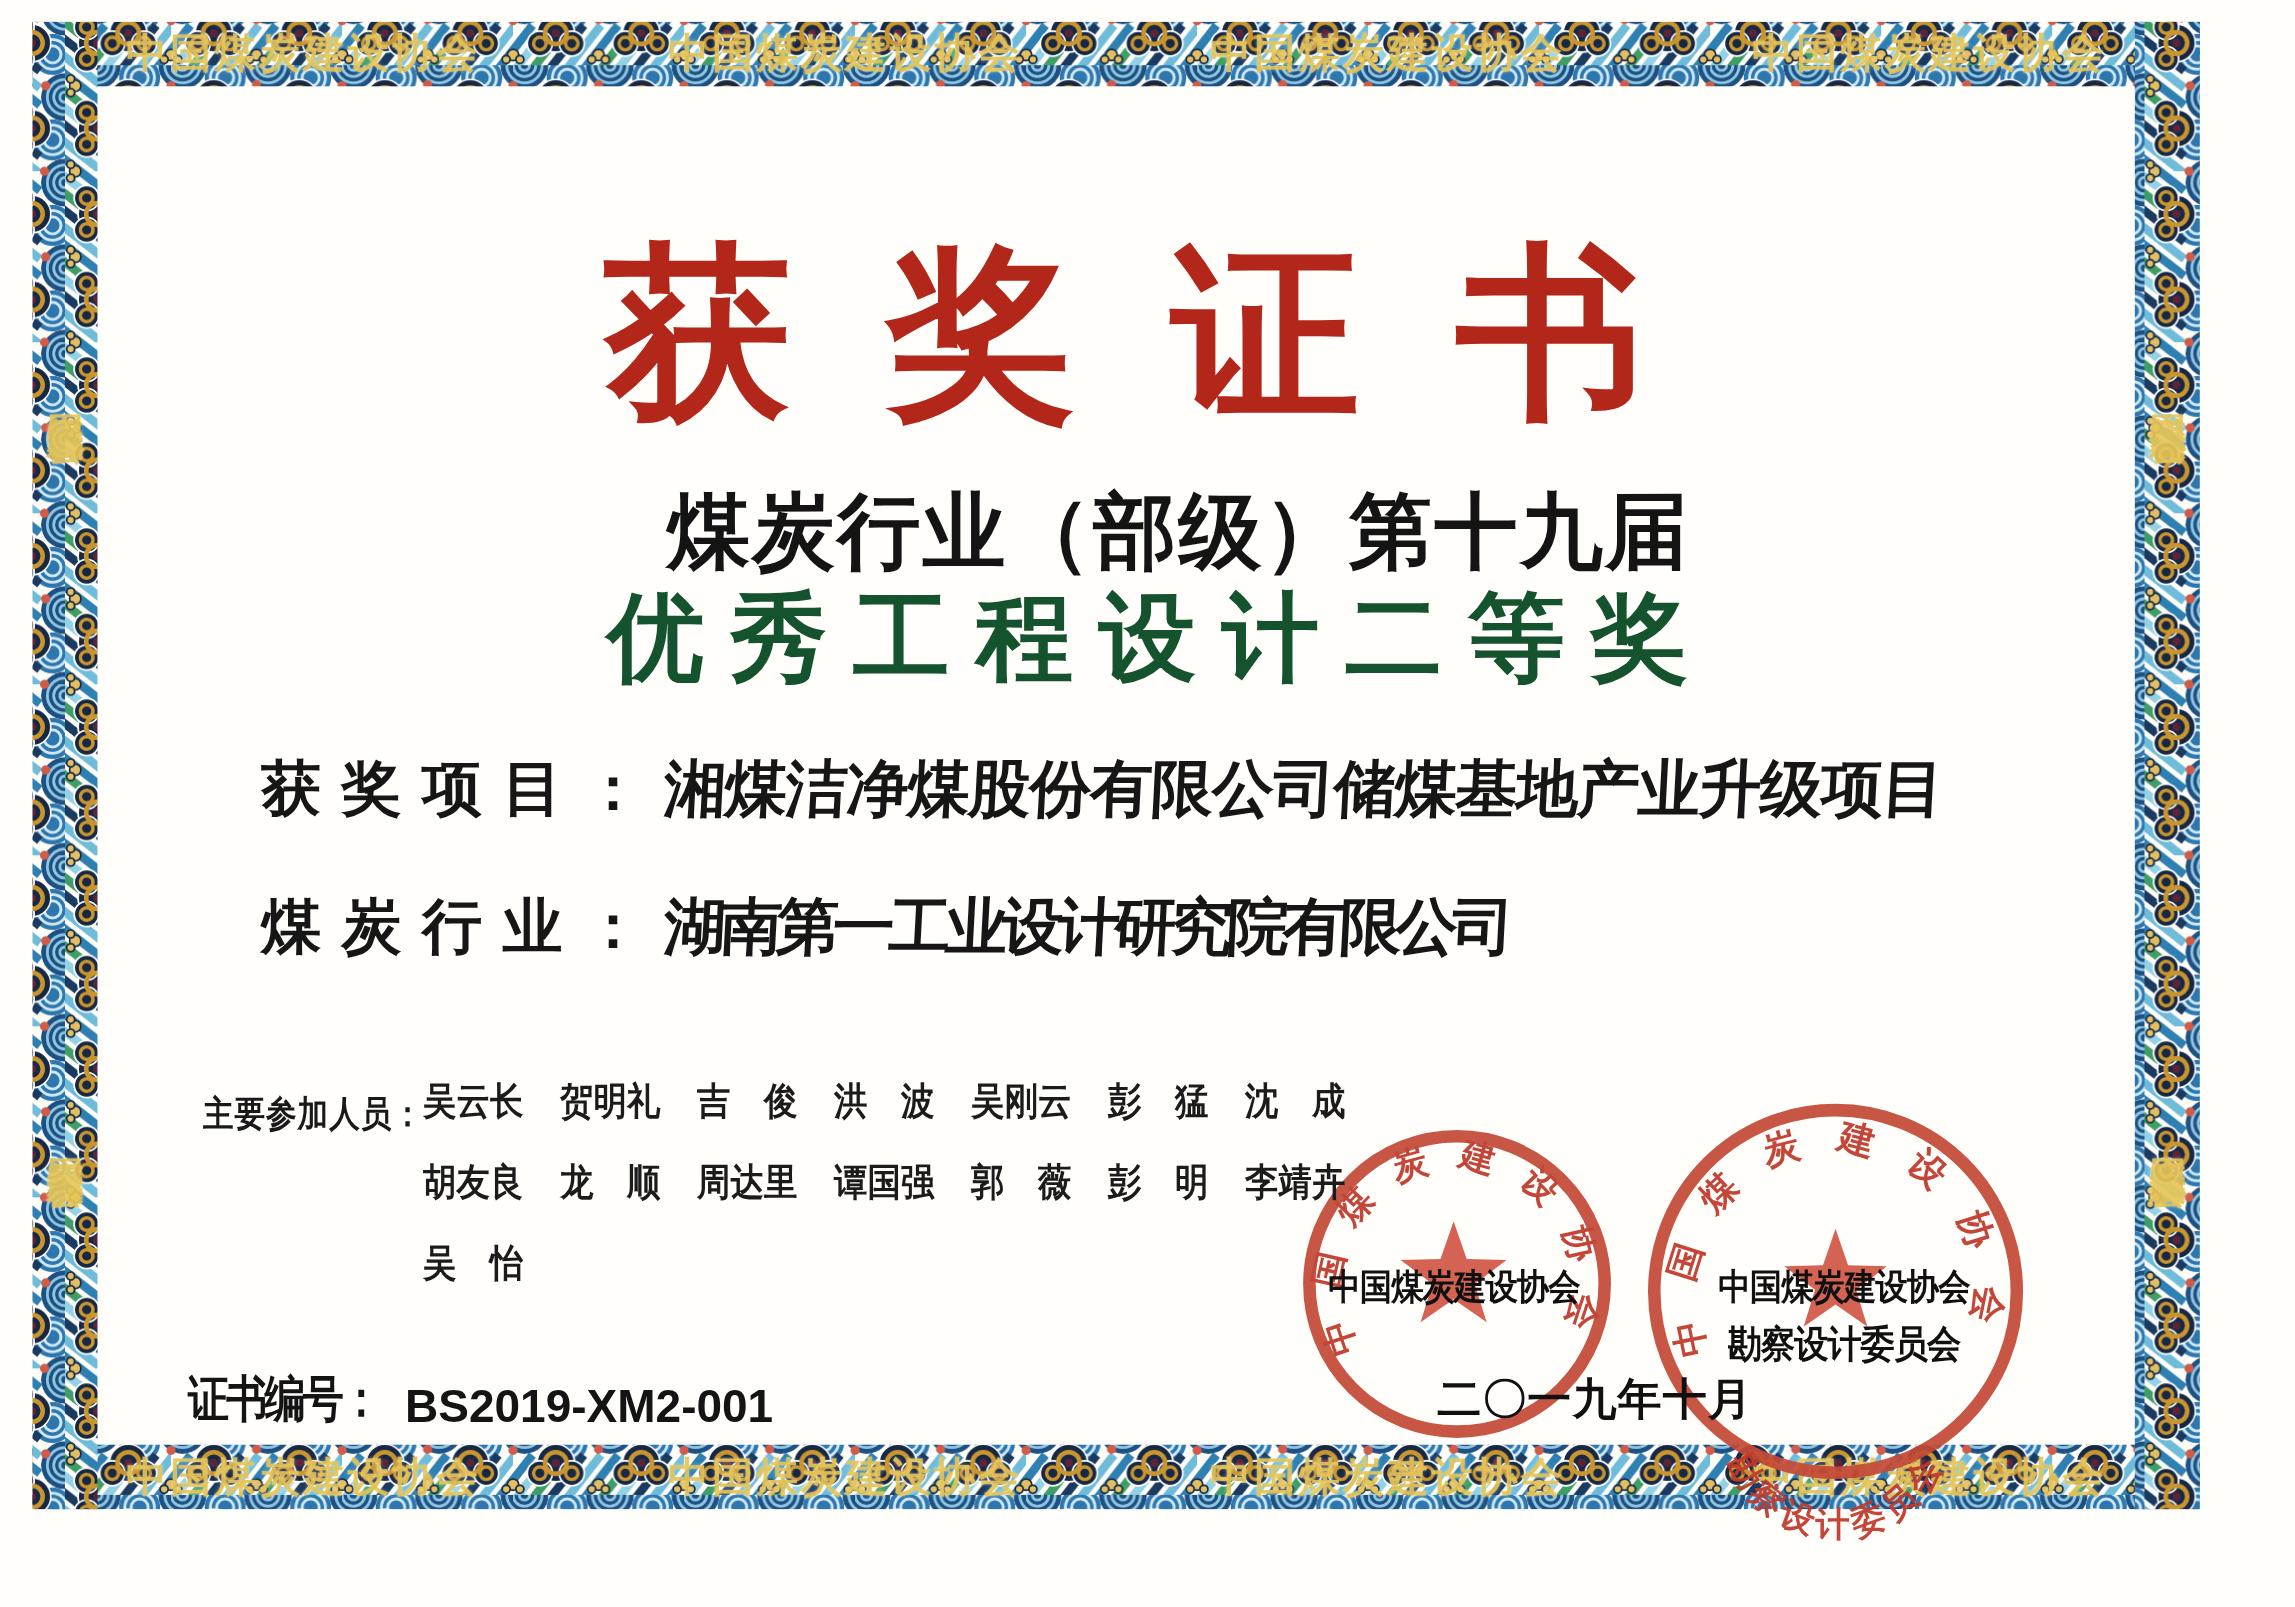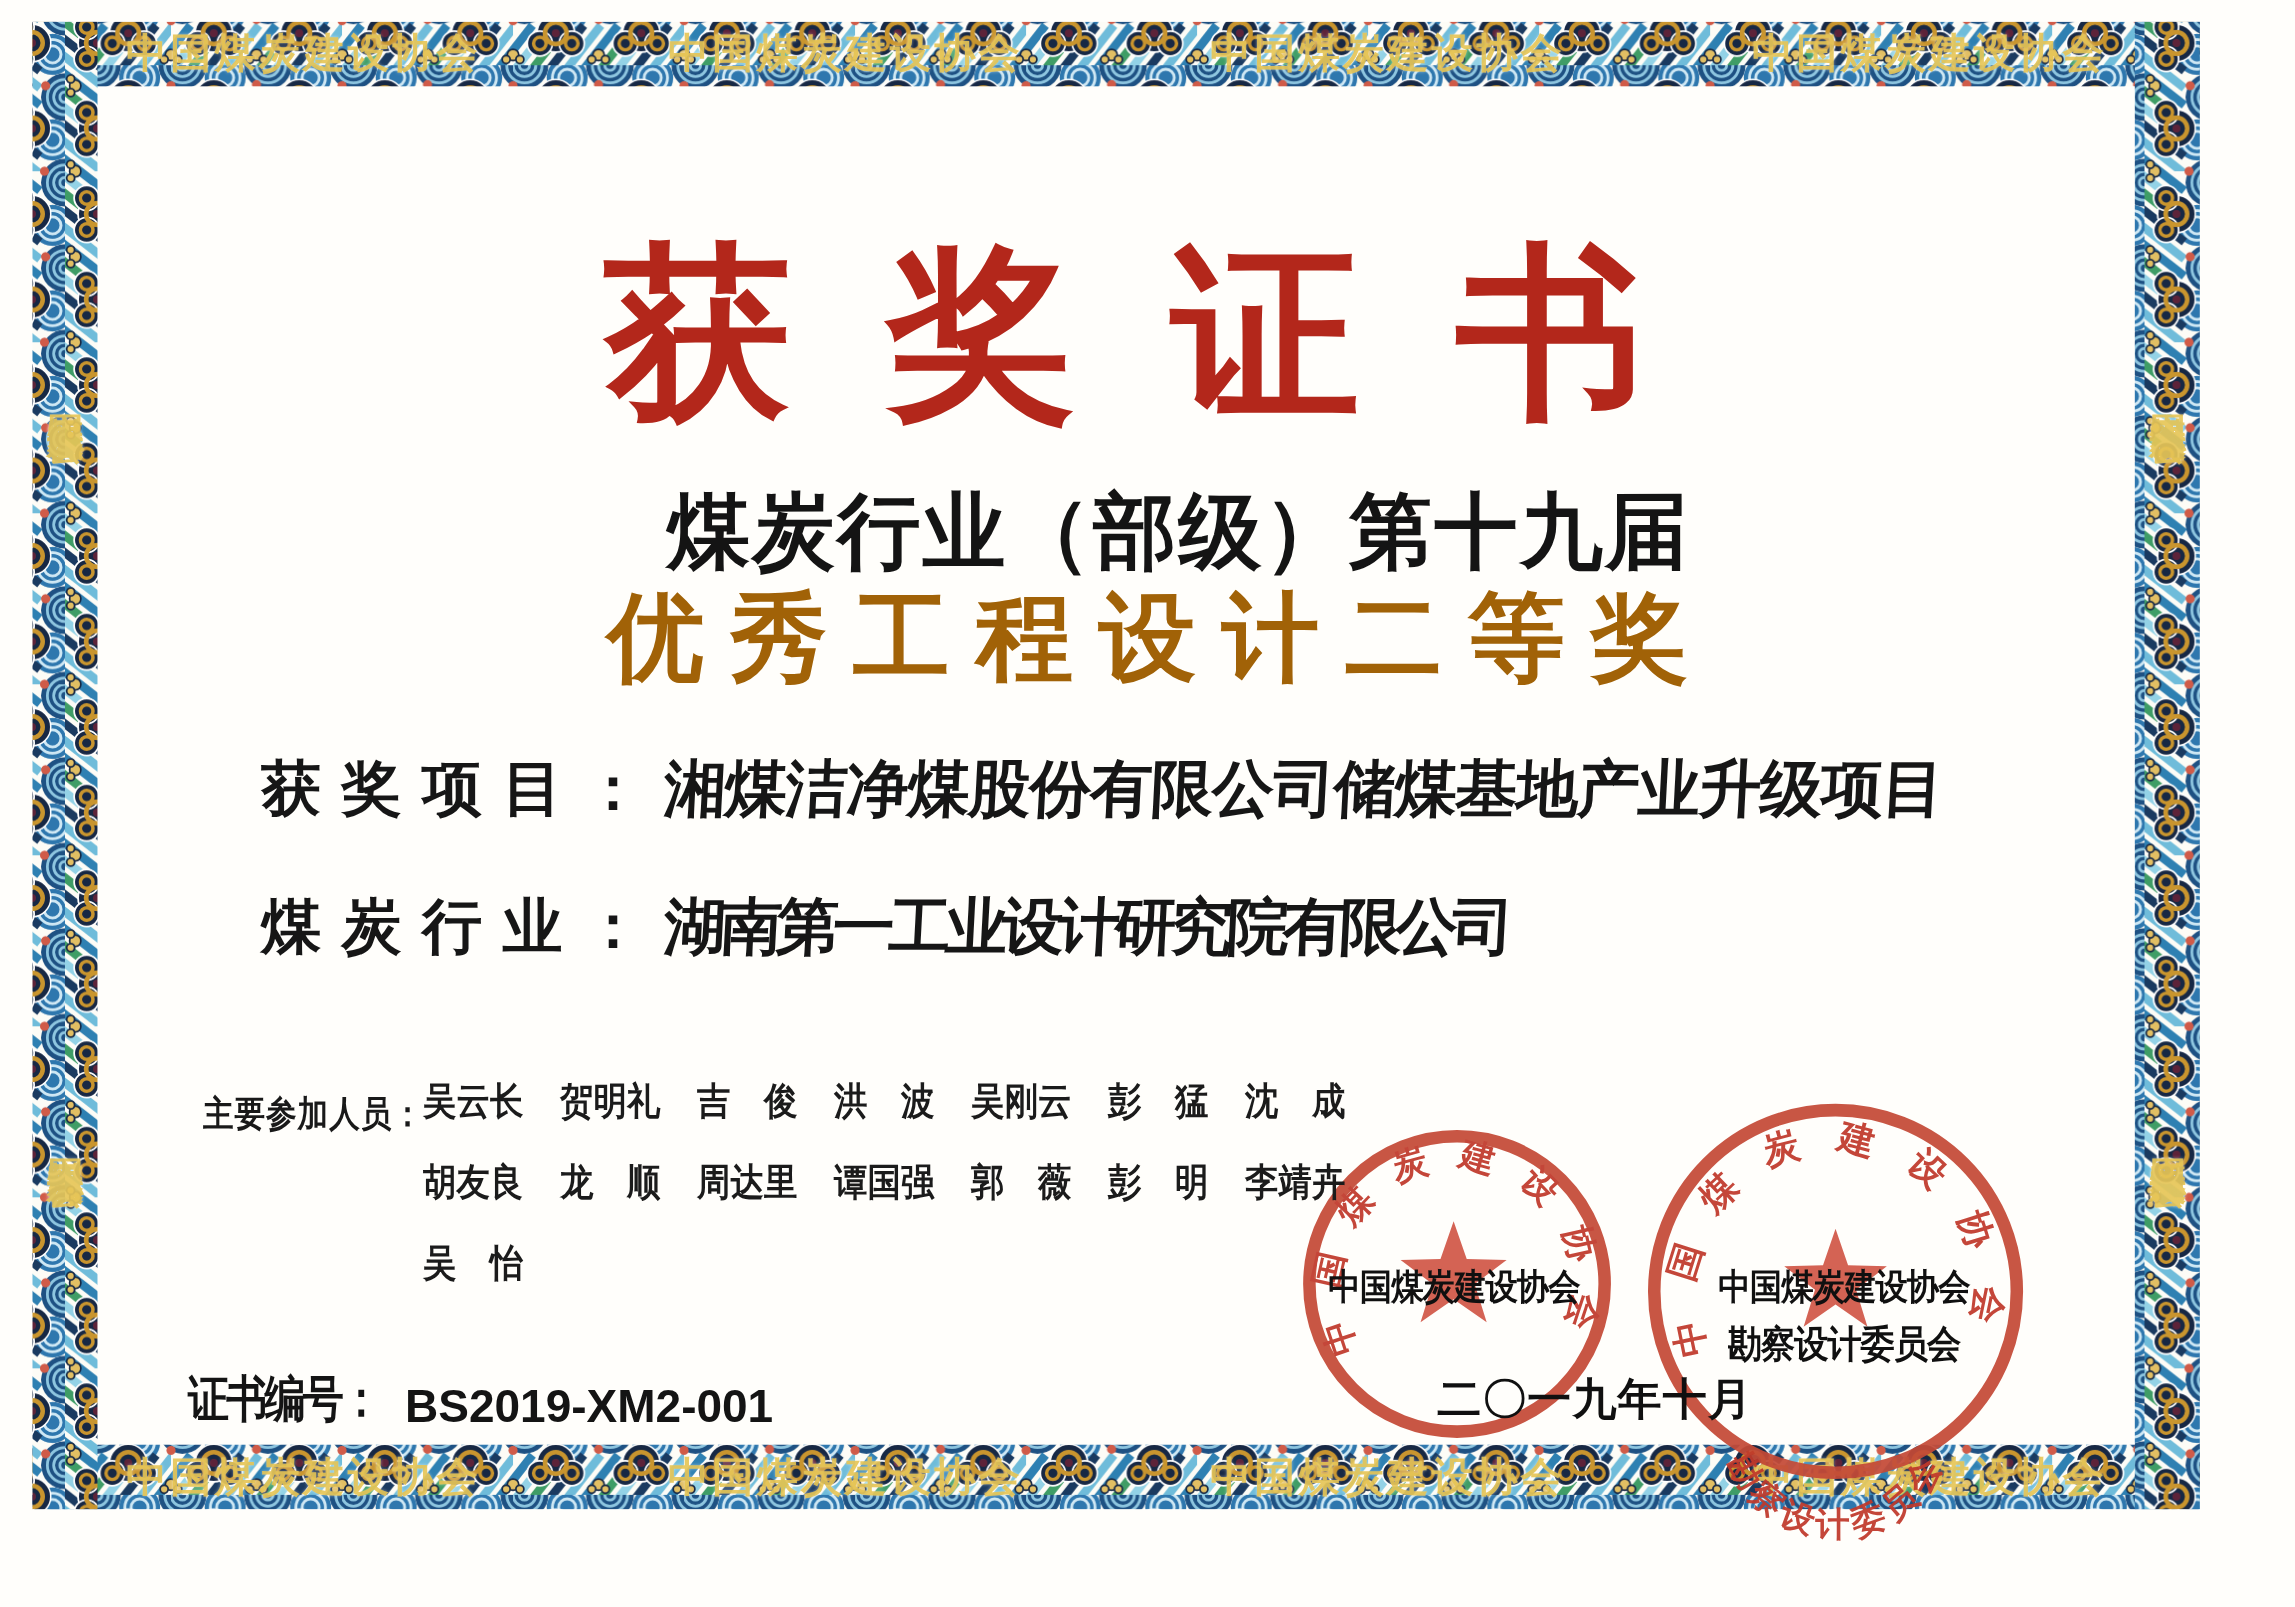--- a/index.html
+++ b/index.html
@@ -29,21 +29,21 @@
   .abs{position:absolute;white-space:nowrap;}
   .center{left:0;width:100%;text-align:center;padding-left:31px;}
   .title{
     top:233px;font-size:188px;line-height:1.08;font-weight:700;
     color:#b3271b;letter-spacing:96px;padding-left:48px;box-sizing:border-box;
   }
   .session{
     top:477px;font-size:83px;font-weight:800;color:#141414;letter-spacing:2.3px;
   }
   .award{
-    top:574px;font-size:97px;font-weight:700;color:#a16207;
+    top:574px;font-size:97px;font-weight:700;color:#14532d;
     letter-spacing:26px;padding-left:26px;box-sizing:border-box;
   }
   .field{display:flex;align-items:center;color:#161616;}
   .field-project{left:261px;top:747px;}
   .field-unit{left:261px;top:885px;}
   .field-label{font-size:60px;font-weight:700;letter-spacing:20.5px;}
   .field-value{font-size:62px;font-weight:600;transform:skewX(-3deg);}
   .value-project{letter-spacing:-1.1px;}
   .value-unit{letter-spacing:-5.7px;}
   .p-label{

